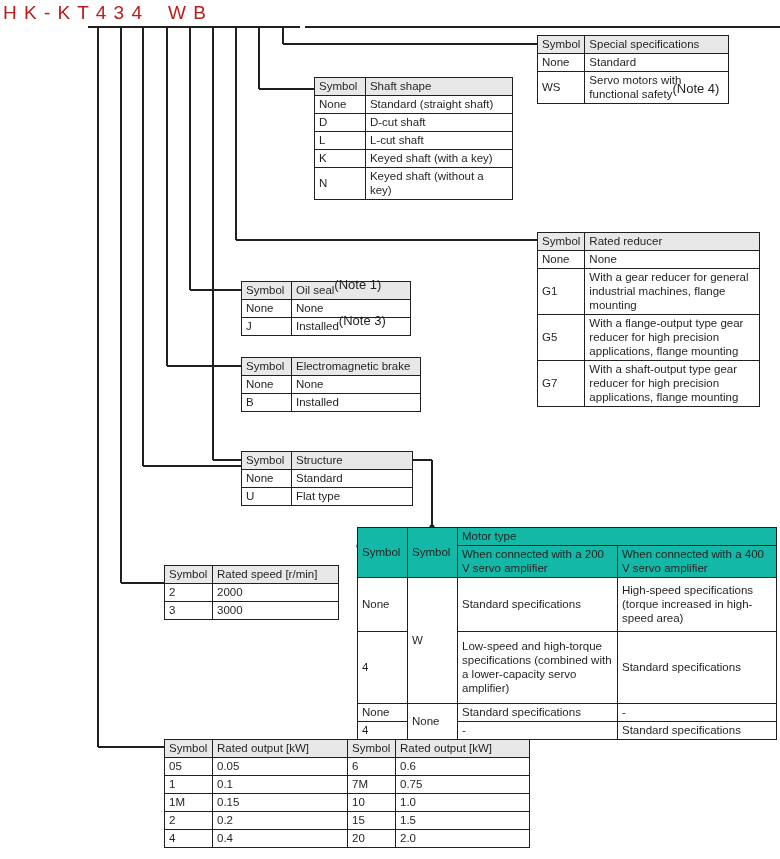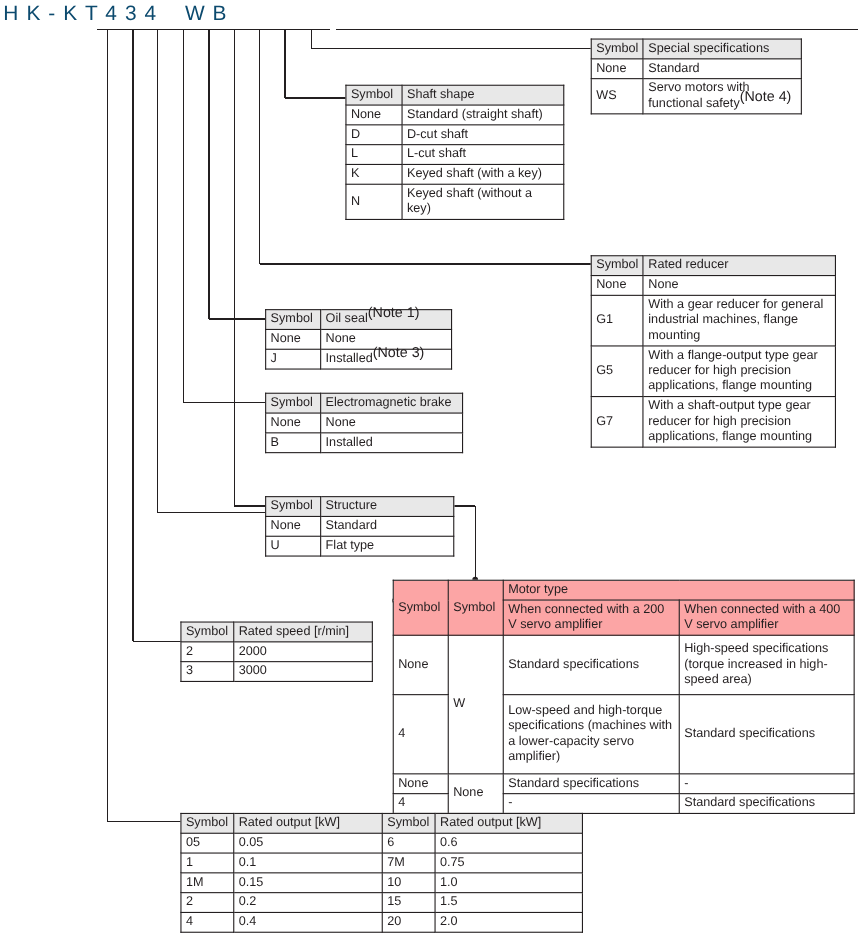--- a/index.html
+++ b/index.html
@@ -22,21 +22,21 @@
     pointer-events: none;
   }
 
   
   .model-code {
     position: absolute;
     left: 3px; top: 2px;
     font-size: 19px;
     letter-spacing: 1px;
     white-space: pre;
-    color: #0c4a6e;
+    color: #b91c1c;
   }
 
   
   table.spec {
     position: absolute;
     border-collapse: collapse;
     background: #ffffff;
     font-size: 11.5px;
     line-height: 1.22;
   }
@@ -45,21 +45,21 @@
     padding: 1px 4px 2px 4px;
     text-align: left;
     vertical-align: middle;
     font-weight: normal;
     color: #231f20;
   }
   table.spec th {
     background: #e8e8e8;
   }
   table.spec td.hd {
-    background: #fca5a5;
+    background: #14b8a6;
   }
   sup {
     font-size: 13px;
     vertical-align: super;
     line-height: 0;
   }
 </style>
 </head>
 <body>
 
@@ -250,21 +250,21 @@
       <td class="hd">When connected with a 400 V servo amplifier</td>
     </tr>
     <tr>
       <td style="height:54px;">None</td>
       <td rowspan="2">W</td>
       <td>Standard specifications</td>
       <td>High-speed specifications (torque increased in high-speed area)</td>
     </tr>
     <tr>
       <td style="height:72px;">4</td>
-      <td>Low-speed and high-torque specifications (machines with a lower-capacity servo amplifier)</td>
+      <td>Low-speed and high-torque specifications (combined with a lower-capacity servo amplifier)</td>
       <td>Standard specifications</td>
     </tr>
     <tr>
       <td>None</td>
       <td rowspan="2">None</td>
       <td>Standard specifications</td>
       <td>-</td>
     </tr>
     <tr>
       <td>4</td>

